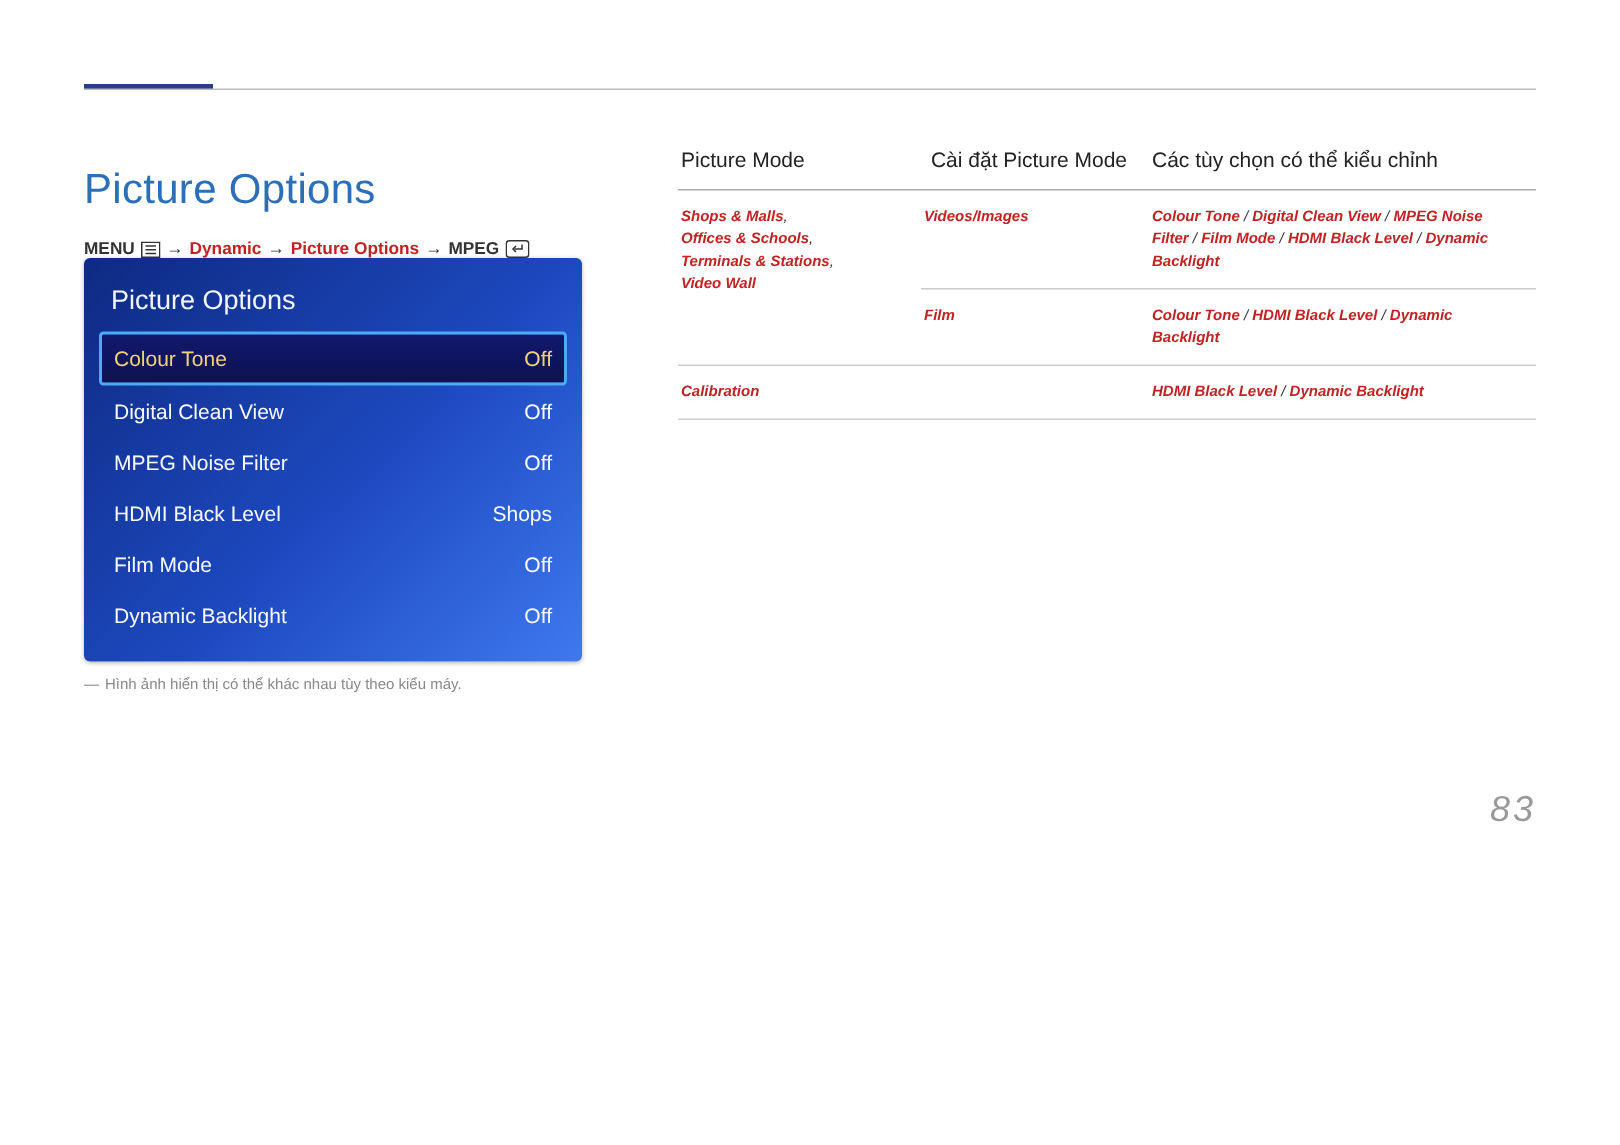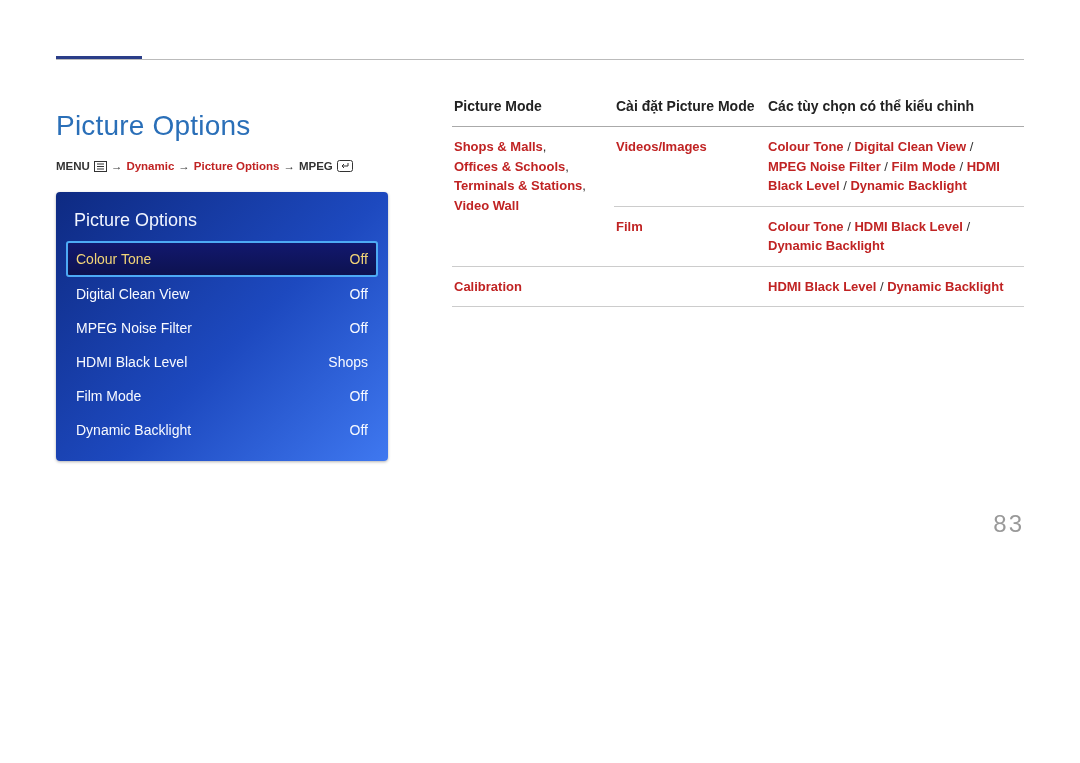--- a/index.html
+++ b/index.html
@@ -53,21 +53,20 @@
     font-size: 28px;
     font-weight: 400;
     color: #2a6fb8;
     margin: 20px 0 18px 0;
     letter-spacing: 0.2px;
   }
   .path {
     font-size: 11.5px;
     font-weight: bold;
     color: #333;
-    margin-bottom: 20px;
     display: flex;
     align-items: center;
     flex-wrap: wrap;
     gap: 4px;
   }
   .path .red { color: #c02323; font-weight: bold; }
   .path .arrow { color: #333; font-weight: bold; }
   .path .icon {
     display: inline-flex;
     vertical-align: middle;
@@ -119,46 +118,48 @@
   }
   
   table.opts {
     width: 100%;
     border-collapse: collapse;
     font-size: 11px;
   }
   table.opts th {
     text-align: left;
     font-size: 14px;
-    font-weight: bold;
+    font-weight: normal;
     color: #222;
     padding: 2px 10px 12px 2px;
     vertical-align: top;
     border-bottom: 1px solid #aaa;
   }
   table.opts th.c1 { width: 150px; }
-  table.opts th.c2 { width: 140px; }
+  table.opts th.c2 { width: 140px; text-align: center; }
   table.opts td {
     vertical-align: top;
     padding: 10px 10px 10px 2px;
     border-bottom: 1px solid #ccc;
     color: #c02323;
     font-weight: bold;
     line-height: 1.5;
-    font-size: 13px;
+    font-size: 10px;
+    font-style: italic;
   }
   table.opts td .sep { color: #333; font-weight: normal; }
   .page-no {
     position: absolute;
-    bottom: 36px;
+    bottom: 20px;
     right: 56px;
     font-size: 24px;
     color: #999;
     font-weight: 300;
     letter-spacing: 2px;
+    font-style: italic;
   }
 </style>
 </head>
 <body>
 
 <div class="page">
   <div class="top-accent"></div>
   <div class="top-bar"></div>
 
   <div class="two-col">
@@ -213,20 +214,23 @@
               <span class="label">Film Mode</span>
               <span class="value">Off</span>
             </div>
             <div class="menu-row">
               <span class="label">Dynamic Backlight</span>
               <span class="value">Off</span>
             </div>
           </div>
       </div>
 
+      <div class="note">
+        <span class="dash">―</span><span>Hình ảnh hiển thị có thể khác nhau tùy theo kiểu máy.</span>
+      </div>
     </div>
 
     <div class="right">
       <table class="opts">
         <thead>
           <tr>
             <th class="c1">Picture Mode</th>
             <th class="c2">Cài đặt Picture Mode</th>
             <th class="c3">Các tùy chọn có thể kiểu chỉnh</th>
           </tr>

